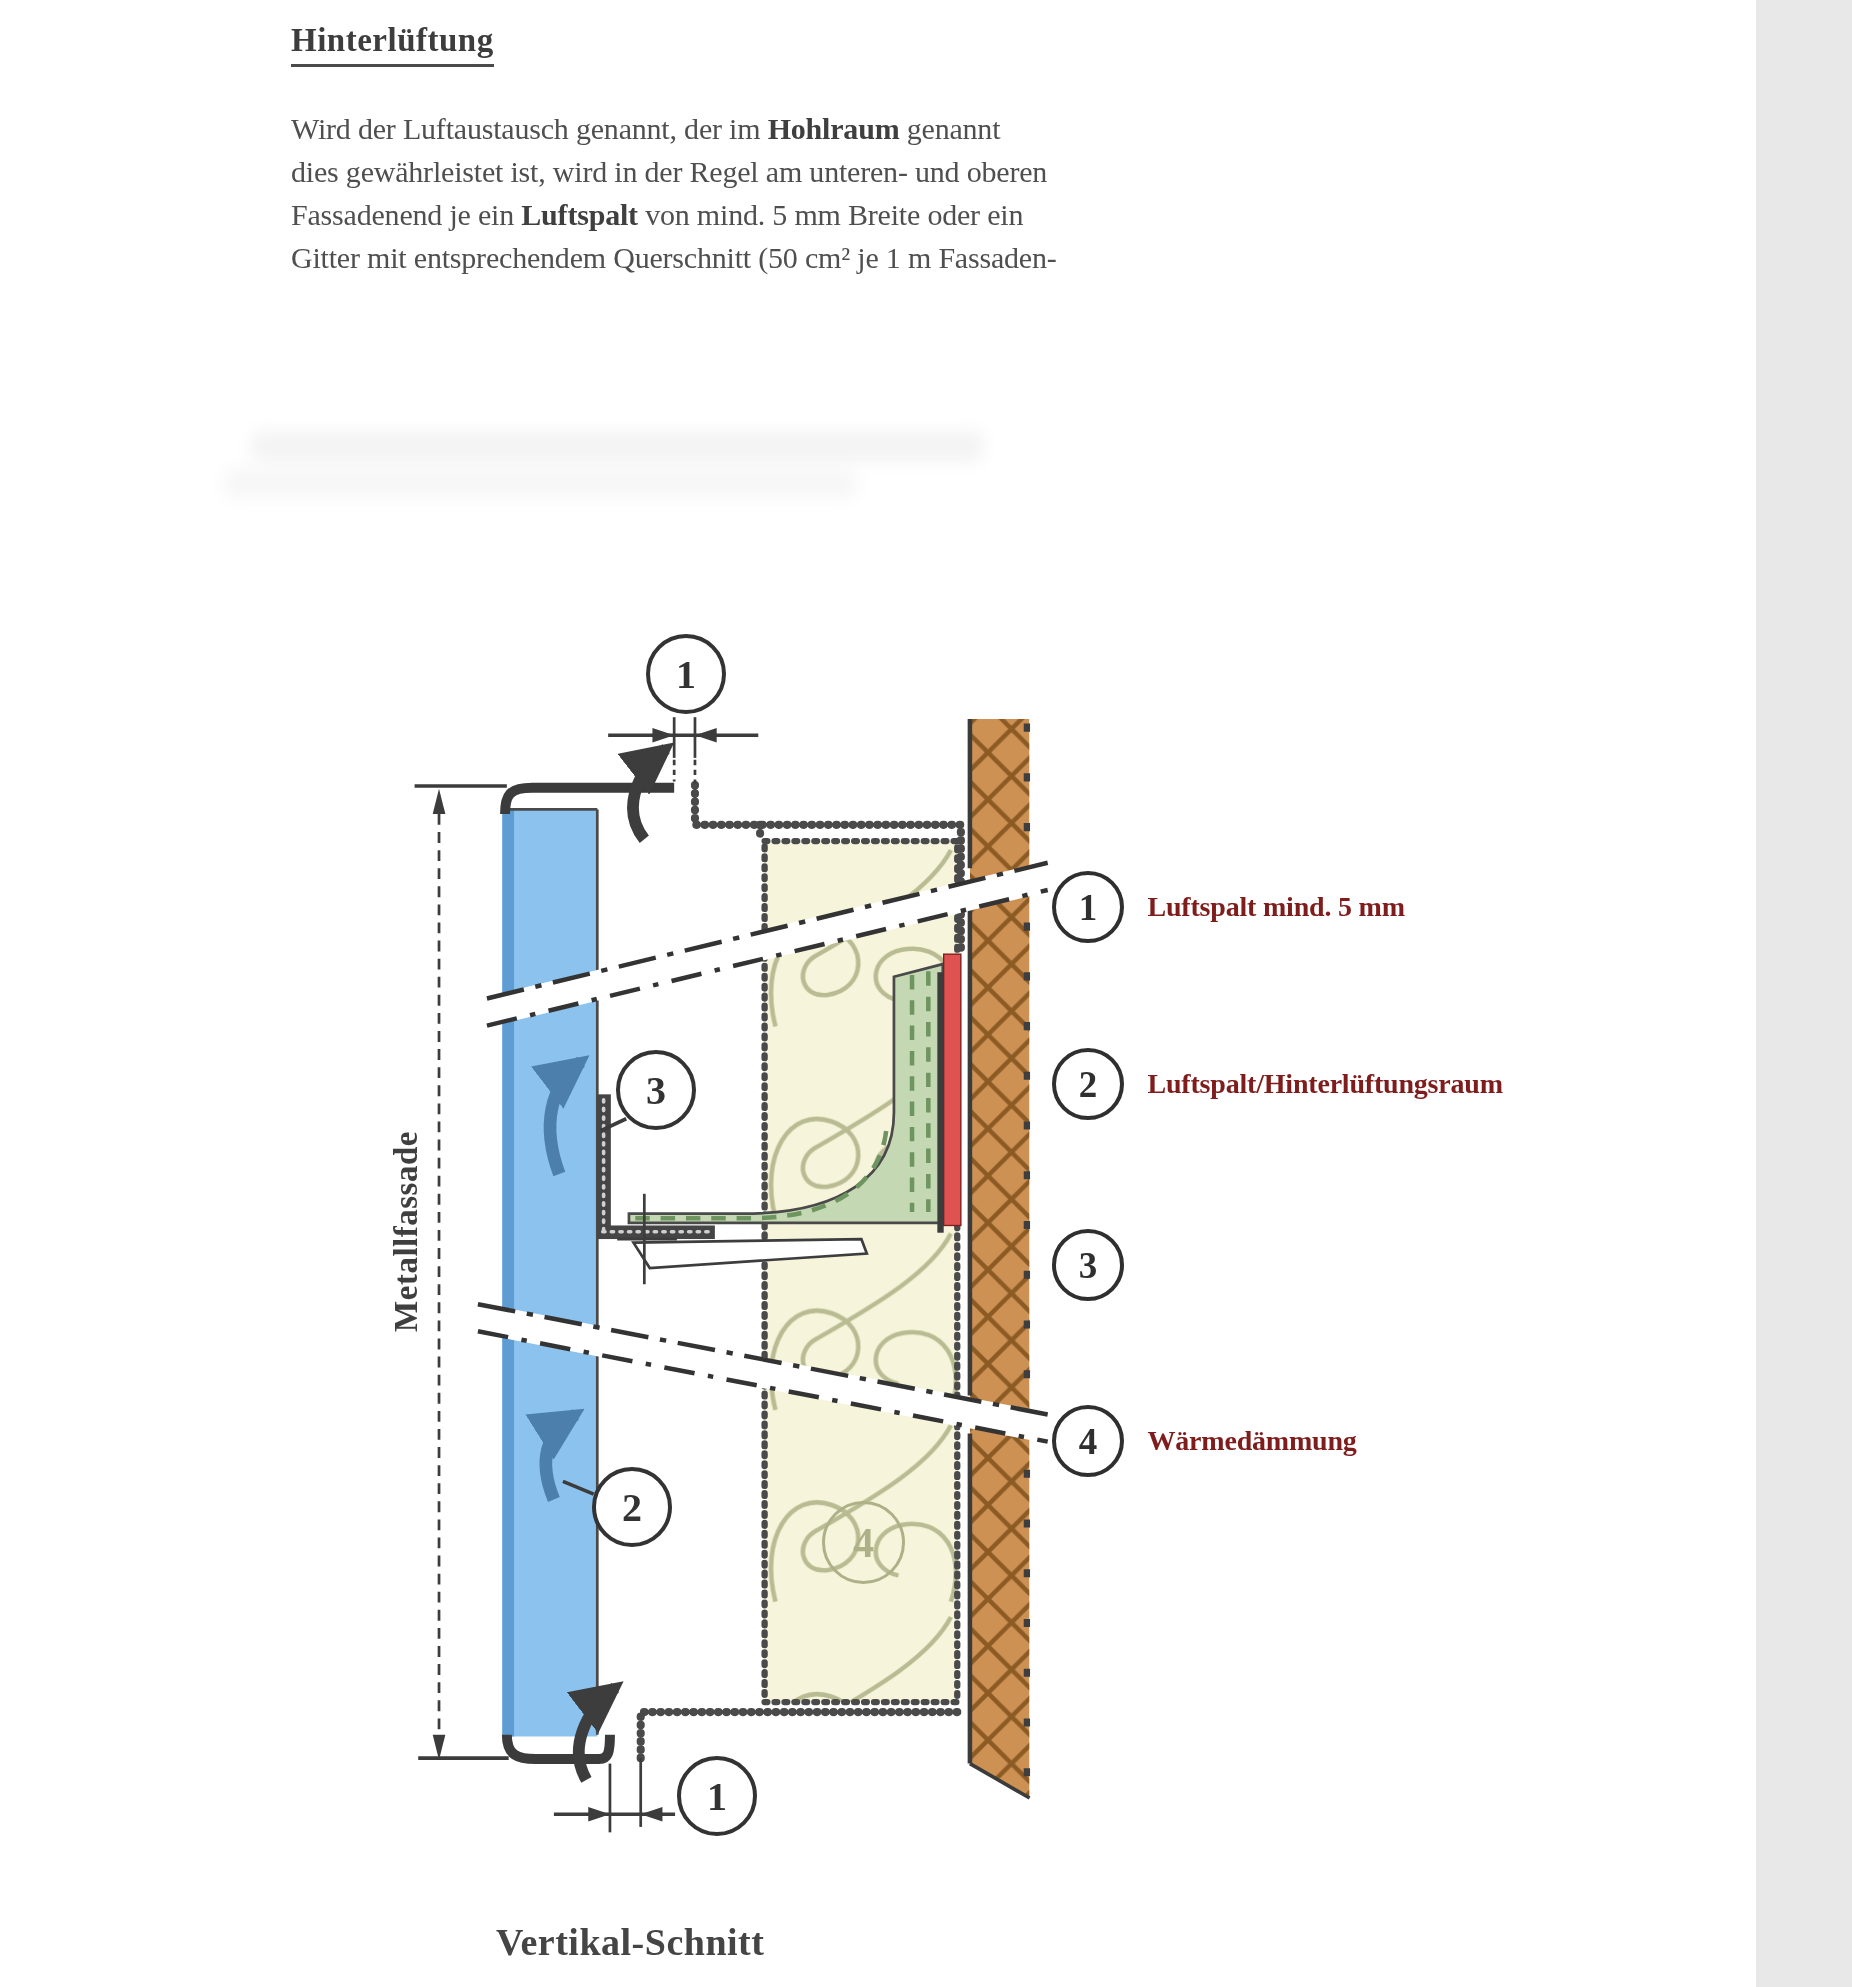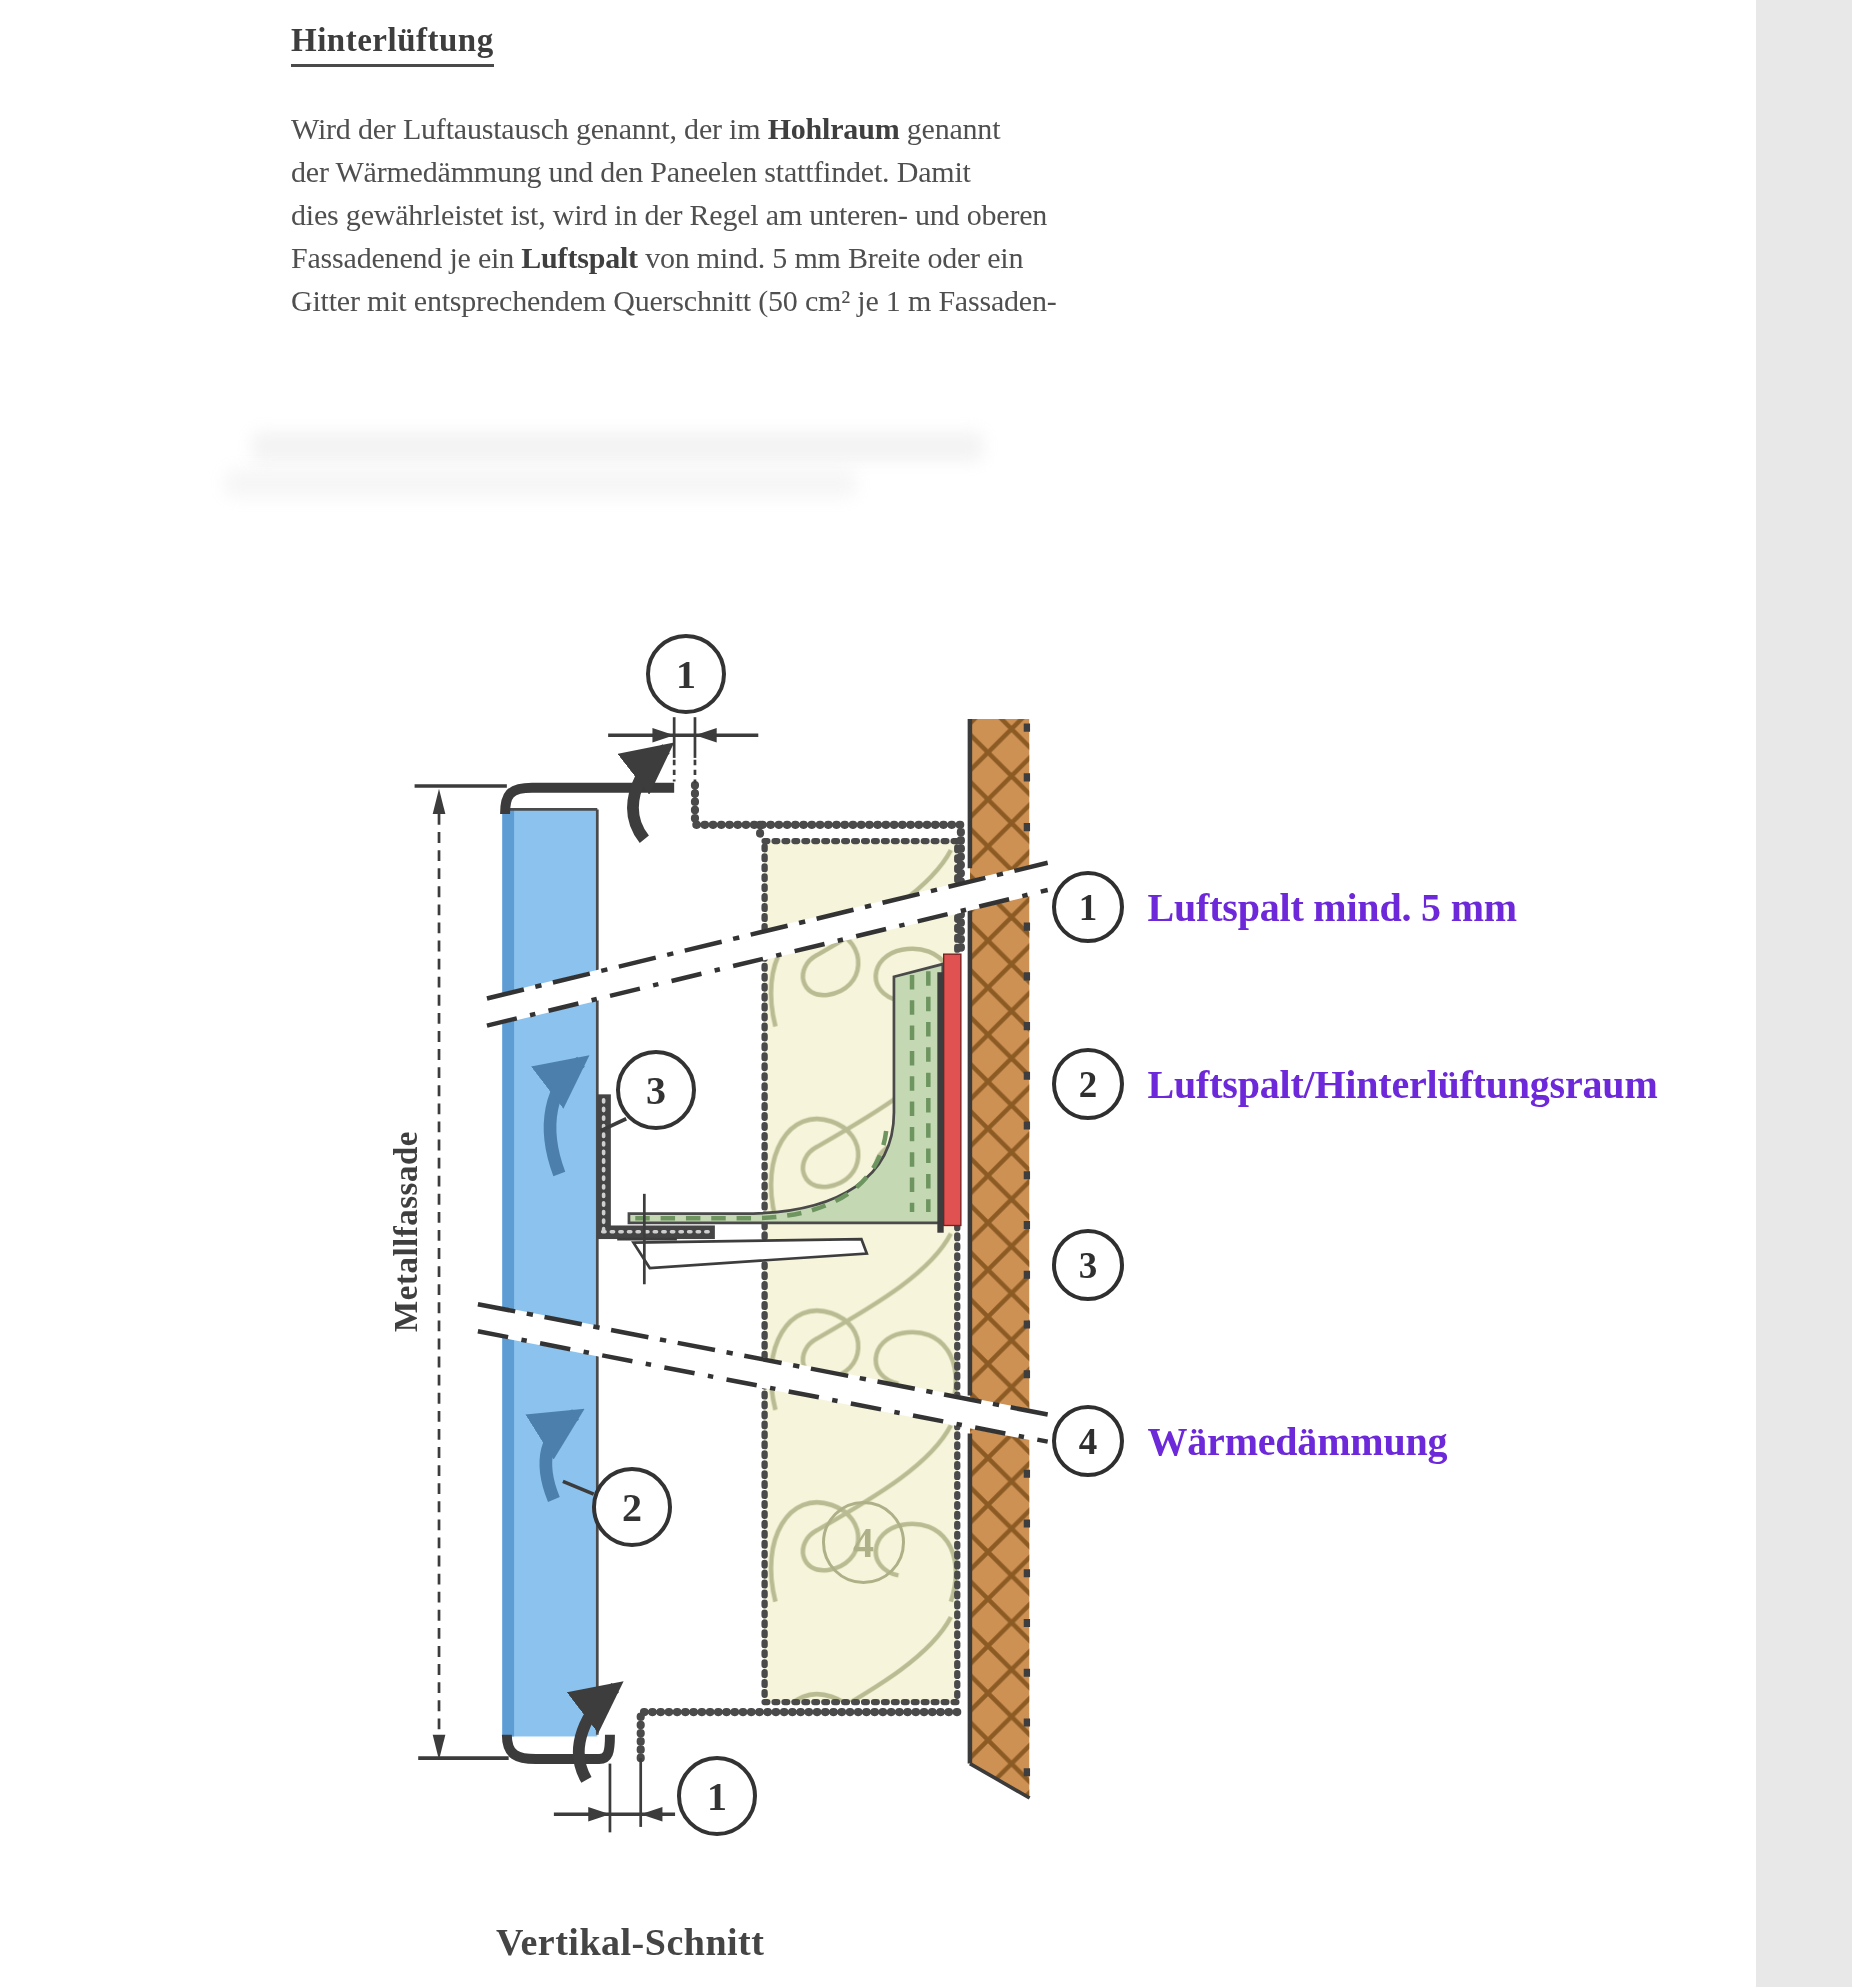--- a/index.html
+++ b/index.html
@@ -23,32 +23,31 @@
   .callout{position:absolute;width:80px;height:80px;border:4.5px solid #333;border-radius:50%;
            background:#fff;box-sizing:border-box;display:flex;align-items:center;justify-content:center;
            font-size:40px;font-weight:bold;color:#333;}
   .callout.olive{border-color:#aeb188;color:#aeb188;background:transparent;border-width:3.6px;width:83px;height:83px;font-size:42px;}
   .caption{position:absolute;left:496px;top:1920px;font-size:38px;font-weight:bold;color:#454545;letter-spacing:0.5px;}
   
   .legendRow{position:absolute;left:1052px;height:74px;display:flex;align-items:center;gap:23.5px;}
   .legendCircle{width:72px;height:72px;border:4.5px solid #2f2f2f;border-radius:50%;box-sizing:border-box;
                 background:#fff;display:flex;align-items:center;justify-content:center;
                 font-size:37px;font-weight:bold;color:#2f2f2f;flex:0 0 auto;}
-  .legendLabel{font-size:40px;font-weight:bold;color:#6d28d9;white-space:nowrap;letter-spacing:-0.2px;}
+  .legendLabel{font-size:28px;font-weight:bold;color:#7f1d1d;white-space:nowrap;letter-spacing:-0.2px;}
 </style>
 </head>
 <body>
 
 <div class="page">
 
   <div class="title">Hinterlüftung</div>
 
   <div class="para">
     <div><span>Wird der Luftaustausch genannt, der im </span><span class="b">Hohlraum</span><span> genannt</span></div>
-    <div><span>der Wärmedämmung und den Paneelen stattfindet. Damit</span></div>
     <div><span>dies gewährleistet ist, wird in der Regel am unteren- und oberen</span></div>
     <div><span>Fassadenend je ein </span><span class="b">Luftspalt</span><span> von mind. 5 mm Breite oder ein</span></div>
     <div><span>Gitter mit entsprechendem Querschnitt (50 cm² je 1 m Fassaden-</span></div>
   </div>
 
   <div class="smudge">
     <div class="s1"></div>
       <div class="s2"></div>
   </div>
 

